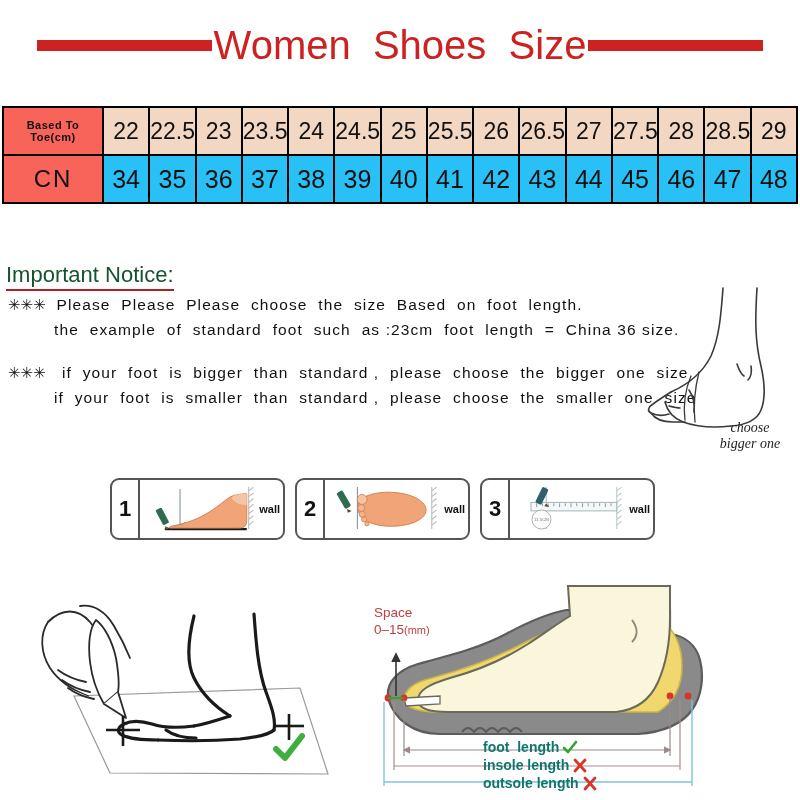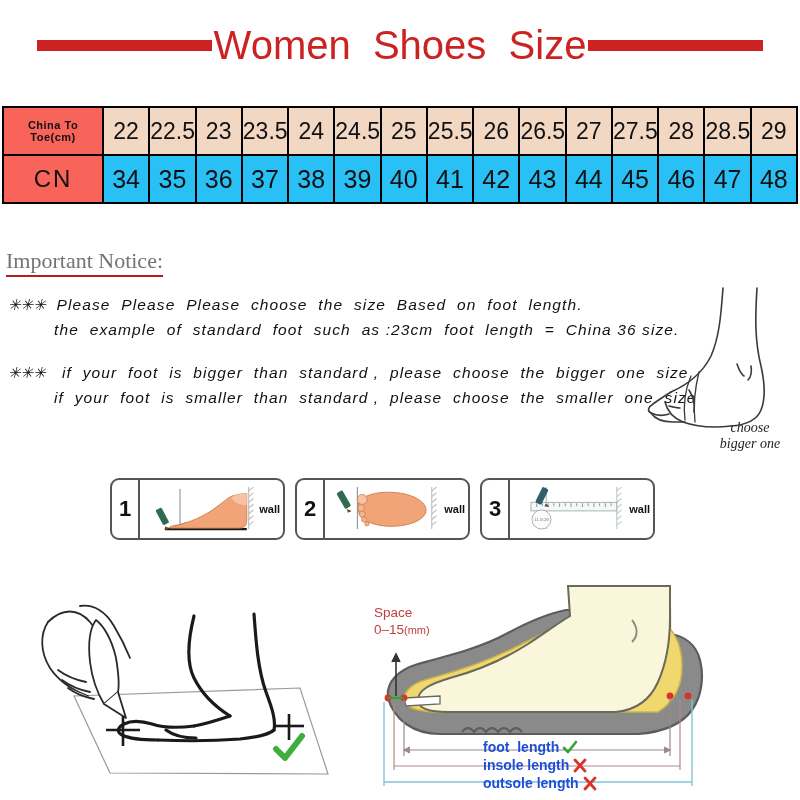--- a/index.html
+++ b/index.html
@@ -37,32 +37,31 @@
   .hdr-cell{
     background:#F8635A;width:98px;
     font-size:11px;font-weight:bold;letter-spacing:0.5px;color:#111;
   }
   .hdr-cell.cn{font-size:24px;letter-spacing:2px;font-weight:normal;margin-top:20px;}
   .row-cm td.val{background:#F2D7C3;height:46px;font-size:23px;color:#111;}
   .row-cn td.val{background:#29C0F5;height:46px;font-size:25px;color:#111;}
 
   
   .notice-title{
-    position:absolute;left:6px;top:248px;
-    color:#737373;font-size:22px;
+    position:absolute;left:6px;top:262px;
+    color:#14532d;font-size:22px;
     border-bottom:2px solid #B0201F;padding-bottom:1px;
-    font-family:Liberation Serif, serif;
+    font-family:Liberation Sans, sans-serif;
   }
   .notice-block{position:absolute;left:8px;top:292px;width:660px;}
   .notice-para{margin-bottom:18px;}
   .notice-line{
     font-size:15.5px;line-height:25px;color:#111;
     letter-spacing:1.1px;white-space:pre;
     font-family:"Liberation Sans",sans-serif;
-    font-style:italic;
   }
   .stars{letter-spacing:0px;font-size:15px;}
   .indent{padding-left:46px;}
 
   
   .foot-sketch{position:absolute;left:645px;top:280px;width:150px;height:170px;}
   .sketch-cap{
     position:absolute;left:695px;top:420px;width:110px;
     text-align:center;font-style:italic;font-size:14px;line-height:16px;
     color:#222;font-family:"Liberation Serif",serif;
@@ -99,40 +98,40 @@
   .shoe-panel{position:absolute;left:370px;top:578px;width:428px;height:218px;}
   .space-label{
     position:absolute;left:374px;top:604px;
     font-size:13.5px;line-height:17px;color:#C04040;
     font-family:"Liberation Sans",sans-serif;
   }
   .space-label .unit{font-size:11px;}
   .len-labels{position:absolute;left:483px;top:738px;}
   .len-row{
     display:flex;align-items:center;height:18px;
-    font-size:14px;font-weight:bold;color:#1d4ed8;
+    font-size:14px;font-weight:bold;color:#0f766e;
     font-family:"Liberation Sans",sans-serif;white-space:pre;
   }
   .mark{margin-left:3px;display:inline-flex;}
 </style>
 </head>
 <body>
 
 <div class="page">
 
   <div class="title-row">
     <div class="title-bar left"></div>
     <div class="title-text">Women  Shoes  Size</div>
     <div class="title-bar right"></div>
   </div>
 
   <table class="size-table">
     <tbody>
       <tr class="row-cm">
-        <td class="hdr-cell">China To Toe(cm)</td>
+        <td class="hdr-cell">Based To Toe(cm)</td>
         <td class="val">22</td>
         <td class="val">22.5</td>
         <td class="val">23</td>
         <td class="val">23.5</td>
         <td class="val">24</td>
         <td class="val">24.5</td>
         <td class="val">25</td>
         <td class="val">25.5</td>
         <td class="val">26</td>
         <td class="val">26.5</td>

